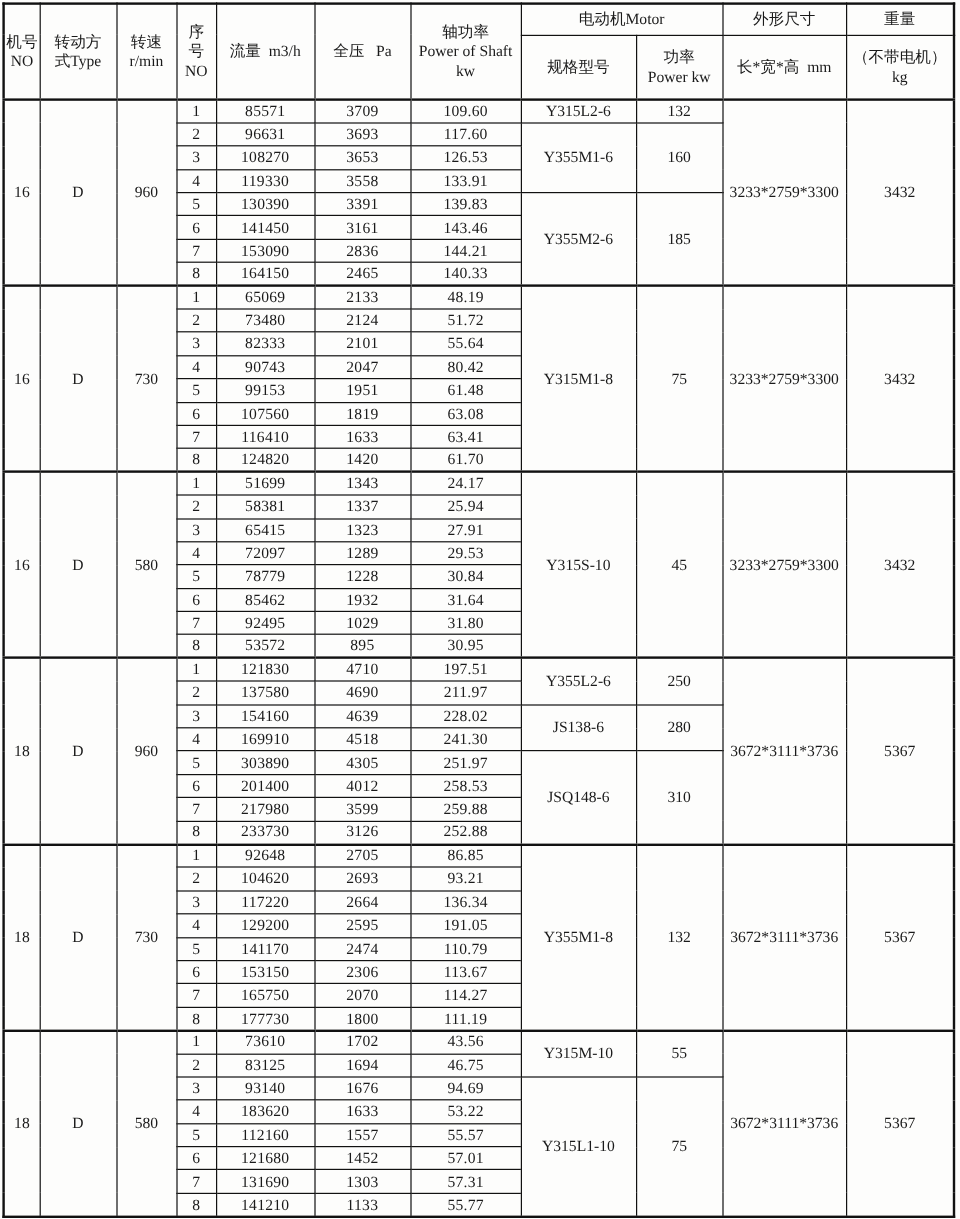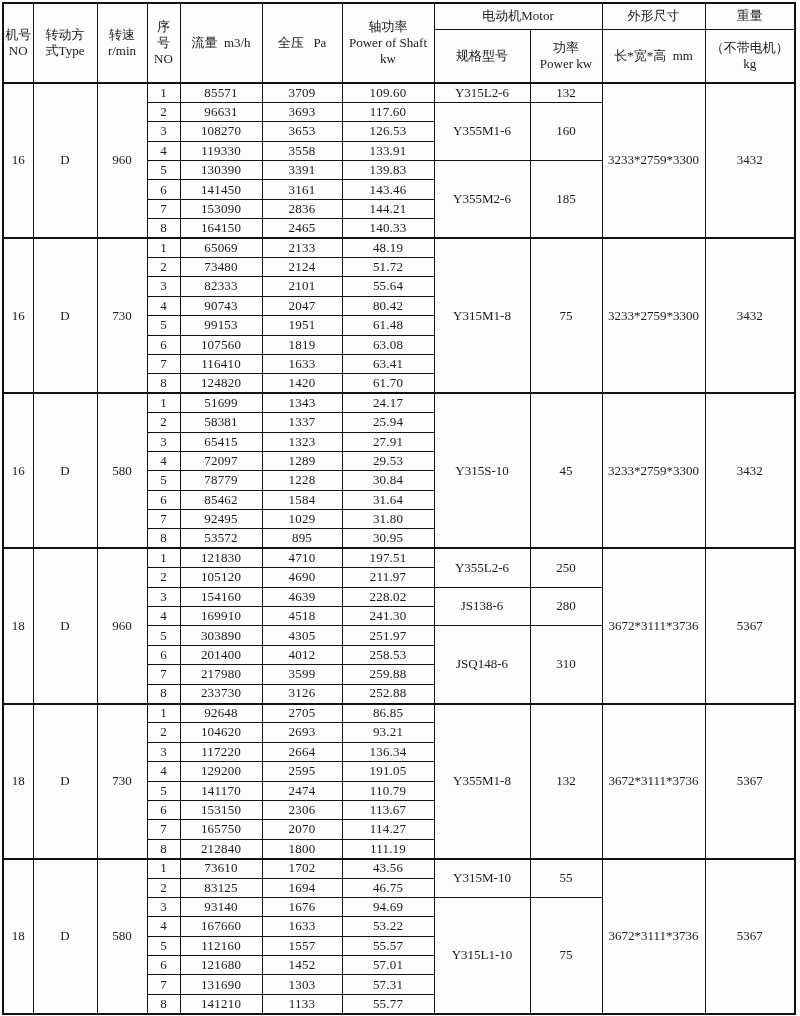--- a/index.html
+++ b/index.html
@@ -245,21 +245,21 @@
         </tr>
         <tr data-name="table-row">
           <td data-name="cell-seq-no">5</td>
           <td data-name="cell-flow">78779</td>
           <td data-name="cell-pressure">1228</td>
           <td data-name="cell-shaft-power">30.84</td>
         </tr>
         <tr data-name="table-row">
           <td data-name="cell-seq-no">6</td>
           <td data-name="cell-flow">85462</td>
-          <td data-name="cell-pressure">1584</td>
+          <td data-name="cell-pressure">1932</td>
           <td data-name="cell-shaft-power">31.64</td>
         </tr>
         <tr data-name="table-row">
           <td data-name="cell-seq-no">7</td>
           <td data-name="cell-flow">92495</td>
           <td data-name="cell-pressure">1029</td>
           <td data-name="cell-shaft-power">31.80</td>
         </tr>
         <tr data-name="table-row">
           <td data-name="cell-seq-no">8</td>
@@ -275,21 +275,21 @@
           <td data-name="cell-flow">121830</td>
           <td data-name="cell-pressure">4710</td>
           <td data-name="cell-shaft-power">197.51</td>
           <td data-name="cell-motor-model" rowspan="2">Y355L2-6</td>
           <td data-name="cell-motor-power" rowspan="2">250</td>
           <td data-name="cell-dimensions" rowspan="8">3672*3111*3736</td>
           <td data-name="cell-weight" rowspan="8">5367</td>
         </tr>
         <tr data-name="table-row">
           <td data-name="cell-seq-no">2</td>
-          <td data-name="cell-flow">105120</td>
+          <td data-name="cell-flow">137580</td>
           <td data-name="cell-pressure">4690</td>
           <td data-name="cell-shaft-power">211.97</td>
         </tr>
         <tr data-name="table-row">
           <td data-name="cell-seq-no">3</td>
           <td data-name="cell-flow">154160</td>
           <td data-name="cell-pressure">4639</td>
           <td data-name="cell-shaft-power">228.02</td>
           <td data-name="cell-motor-model" rowspan="2">JS138-6</td>
           <td data-name="cell-motor-power" rowspan="2">280</td>
@@ -370,21 +370,21 @@
           <td data-name="cell-shaft-power">113.67</td>
         </tr>
         <tr data-name="table-row">
           <td data-name="cell-seq-no">7</td>
           <td data-name="cell-flow">165750</td>
           <td data-name="cell-pressure">2070</td>
           <td data-name="cell-shaft-power">114.27</td>
         </tr>
         <tr data-name="table-row">
           <td data-name="cell-seq-no">8</td>
-          <td data-name="cell-flow">212840</td>
+          <td data-name="cell-flow">177730</td>
           <td data-name="cell-pressure">1800</td>
           <td data-name="cell-shaft-power">111.19</td>
         </tr>
         <tr data-name="table-row" class="block-start">
           <td data-name="cell-machine-no" rowspan="8">18</td>
           <td data-name="cell-drive-type" rowspan="8">D</td>
           <td data-name="cell-speed" rowspan="8">580</td>
           <td data-name="cell-seq-no">1</td>
           <td data-name="cell-flow">73610</td>
           <td data-name="cell-pressure">1702</td>
@@ -403,21 +403,21 @@
         <tr data-name="table-row">
           <td data-name="cell-seq-no">3</td>
           <td data-name="cell-flow">93140</td>
           <td data-name="cell-pressure">1676</td>
           <td data-name="cell-shaft-power">94.69</td>
           <td data-name="cell-motor-model" rowspan="6">Y315L1-10</td>
           <td data-name="cell-motor-power" rowspan="6">75</td>
         </tr>
         <tr data-name="table-row">
           <td data-name="cell-seq-no">4</td>
-          <td data-name="cell-flow">167660</td>
+          <td data-name="cell-flow">183620</td>
           <td data-name="cell-pressure">1633</td>
           <td data-name="cell-shaft-power">53.22</td>
         </tr>
         <tr data-name="table-row">
           <td data-name="cell-seq-no">5</td>
           <td data-name="cell-flow">112160</td>
           <td data-name="cell-pressure">1557</td>
           <td data-name="cell-shaft-power">55.57</td>
         </tr>
         <tr data-name="table-row">

